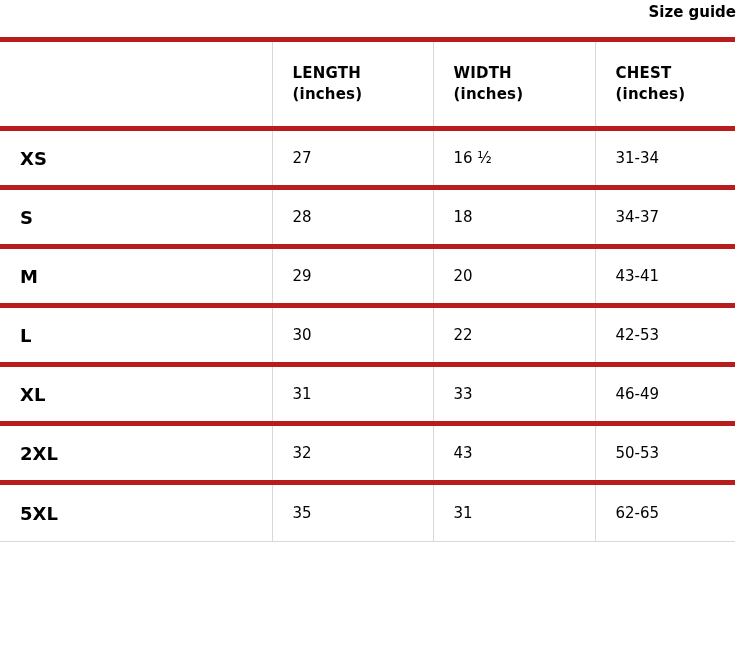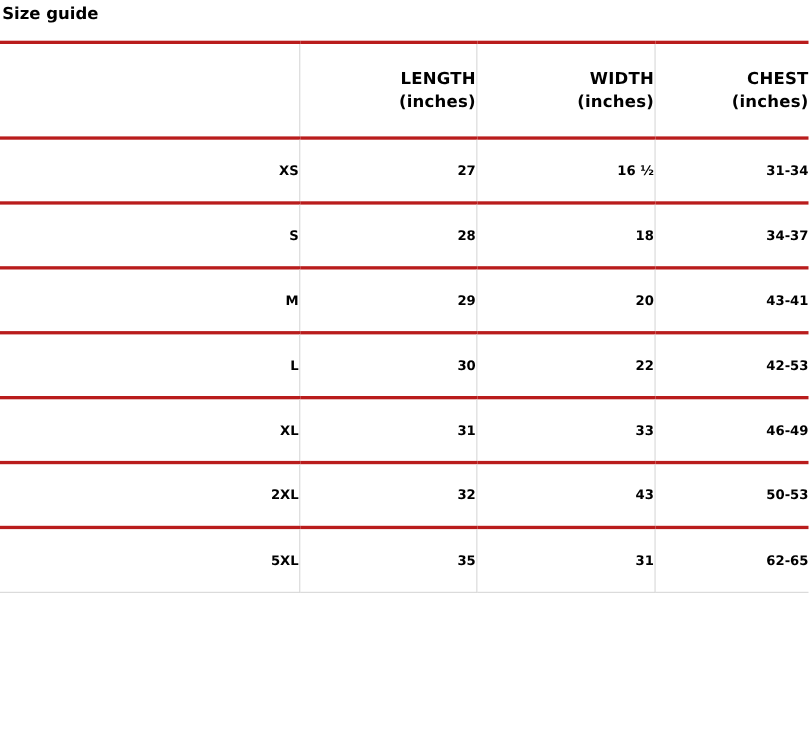--- a/index.html
+++ b/index.html
@@ -17,66 +17,67 @@
   .page {
     width: 736px;
     box-sizing: border-box;
   }
   .page-title {
     font-size: 15px;
     font-weight: bold;
     line-height: 18px;
     margin: 3px 0 0 2px;
     color: #000000;
+    text-align: right;
   }
   .table-wrap {
     margin-top: 16px;
     width: 736px;
   }
   table.size-table {
     border-collapse: collapse;
     table-layout: fixed;
     width: 735px;
     font-size: 15px;
   }
   table.size-table col.c0 { width: 272px; }
   table.size-table col.c1 { width: 161px; }
   table.size-table col.c2 { width: 162px; }
   table.size-table col.c3 { width: 140px; }
 
   table.size-table th,
   table.size-table td {
-    border-top: 3px solid #b91c1c;
+    border-top: 5px solid #b91c1c;
     border-bottom: 1px solid #d8d8d8;
     border-right: 1px solid #d8d8d8;
     padding: 0 0 0 20px;
-    text-align: right;
+    text-align: left;
     vertical-align: middle;
   }
   table.size-table th:last-child,
   table.size-table td:last-child {
     border-right: none;
   }
   table.size-table thead th {
     height: 84px;
     font-weight: bold;
     font-size: 15px;
     line-height: 21px;
     letter-spacing: 0.2px;
   }
   table.size-table thead th.blank {
     border-right: 1px solid #d8d8d8;
   }
   table.size-table tbody th {
     font-weight: bold;
-    font-size: 12px;
+    font-size: 18px;
   }
   table.size-table tbody td {
-    font-weight: bold;
-    font-size: 12px;
+    font-weight: normal;
+    font-size: 15px;
   }
   table.size-table tbody tr {
     height: 59px;
   }
   .hdr-line { display: block; }
 </style>
 </head>
 <body>
 
 <div class="page">

